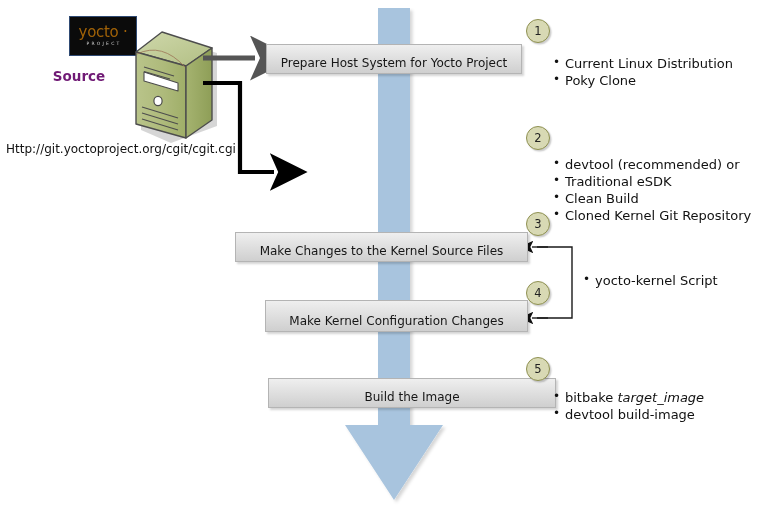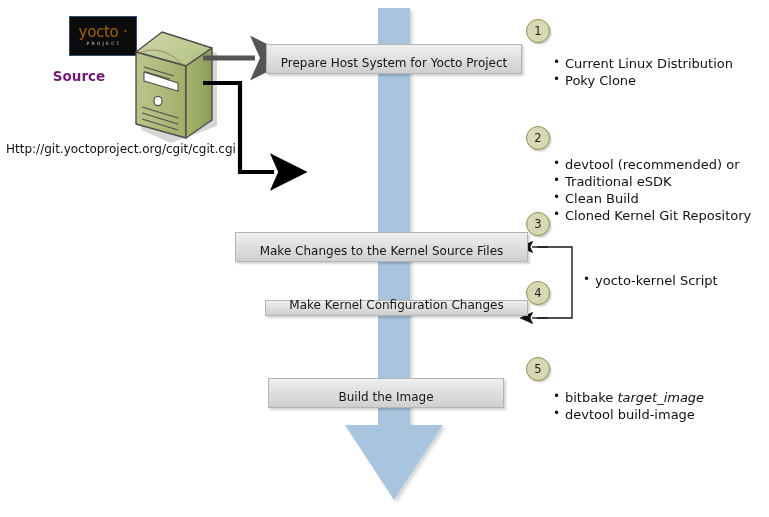--- a/index.html
+++ b/index.html
@@ -113,22 +113,22 @@
     text-align: center;
     font-size: 12px;
     color: #161616;
     line-height: 19px;
     padding: 0 8px;
   }
 
   #box1 { left: 266px; top: 44px;  width: 256px; height: 30px; }
   #box2 { left: 288px; top: 148px; width: 240px; height: 44px; }
   #box3 { left: 235px; top: 232px; width: 293px; height: 30px; }
-  #box4 { left: 265px; top: 300px; width: 263px; height: 16px; }
-  #box5 { left: 268px; top: 378px; width: 236px; height: 30px; }
+  #box4 { left: 265px; top: 300px; width: 263px; height: 32px; }
+  #box5 { left: 268px; top: 378px; width: 288px; height: 30px; }
 
   
   .badge {
     position: absolute;
     width: 24px;
     height: 24px;
     border-radius: 50%;
     background: #d8d9b4;
     border: 1.5px solid #8f9152;
     box-shadow: 1.5px 1.5px 1.5px rgba(0,0,0,0.2);

